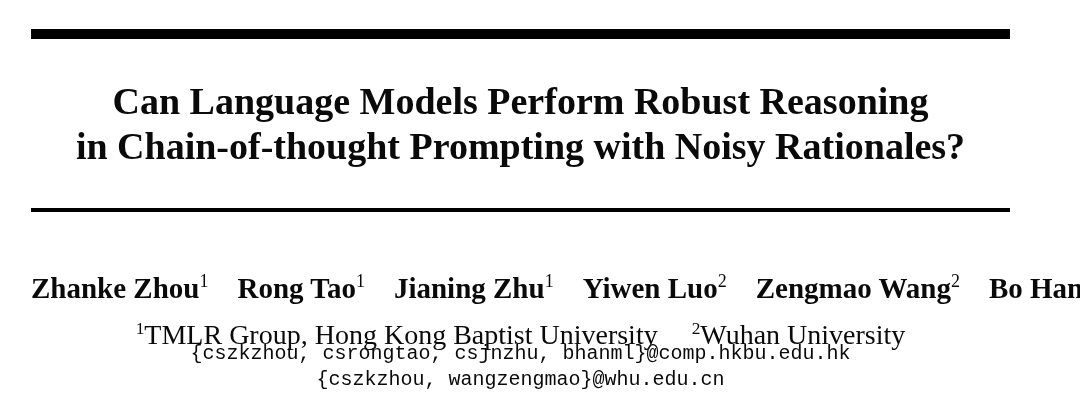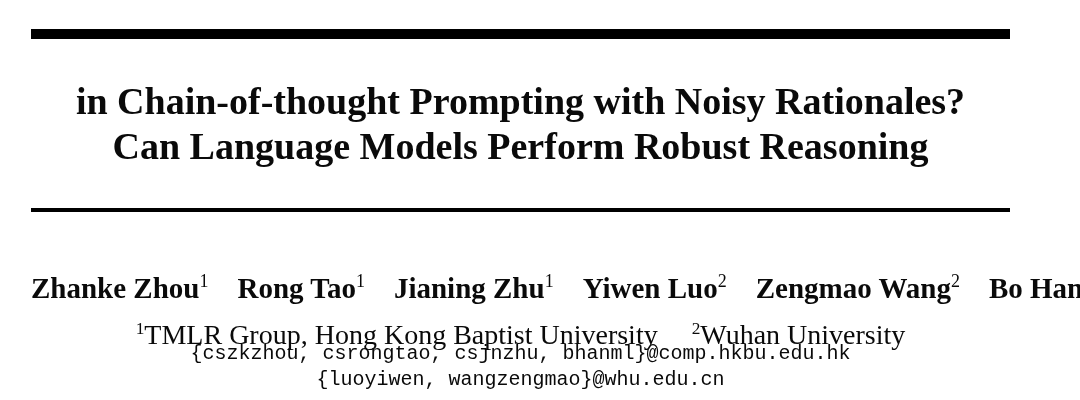--- a/index.html
+++ b/index.html
@@ -91,30 +91,30 @@
   .email-2 { top: 367px; }
 </style>
 </head>
 <body>
 
 <div class="page">
 
   <div class="rule rule-thick"></div>
 
   <h1 class="title">
+    <span class="title-line">Can Language Models Perform Robust Reasoning</span>
     <span class="title-line">in Chain-of-thought Prompting with Noisy Rationales?</span>
-    <span class="title-line">Can Language Models Perform Robust Reasoning</span>
   </h1>
 
   <div class="rule rule-thin"></div>
 
   <div class="authors">
     <span class="author"><span>Zhanke Zhou</span><sup>1</sup></span><span class="author"><span>Rong Tao</span><sup>1</sup></span><span class="author"><span>Jianing Zhu</span><sup>1</sup></span><span class="author"><span>Yiwen Luo</span><sup>2</sup></span><span class="author"><span>Zengmao Wang</span><sup>2</sup></span><span class="author"><span>Bo Han</span></span>
   </div>
 
   <div class="affils">
     <span class="affil"><sup>1</sup><span>TMLR Group, Hong Kong Baptist University</span></span><span class="affil"><sup>2</sup><span>Wuhan University</span></span>
   </div>
 
   <div class="email email-1">{cszkzhou, csrongtao, csjnzhu, bhanml}@comp.hkbu.edu.hk</div>
-  <div class="email email-2">{luoyiwen, wangzengmao}@whu.edu.cn</div>
+  <div class="email email-2">{cszkzhou, wangzengmao}@whu.edu.cn</div>
 
 </div>
 
 </body></html>

